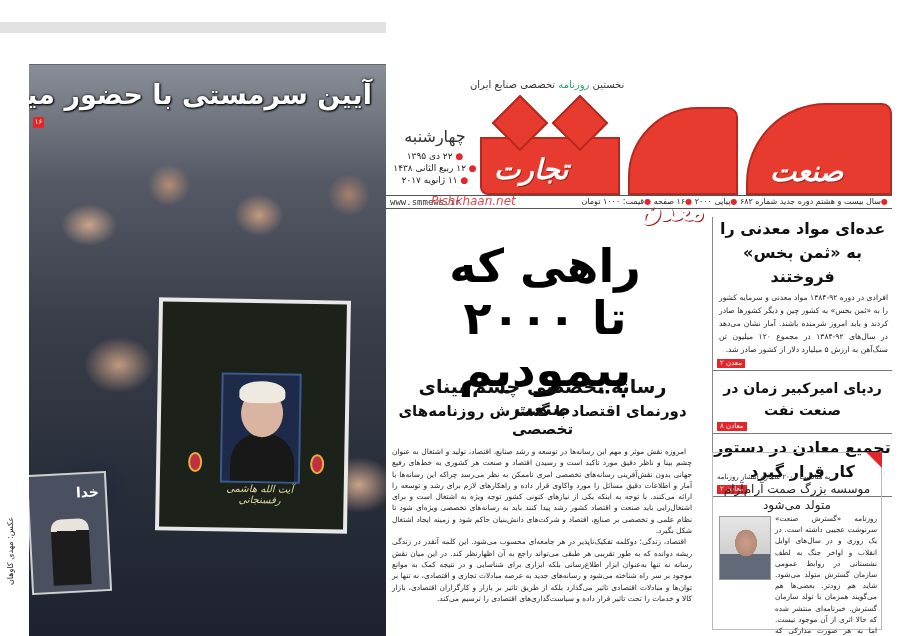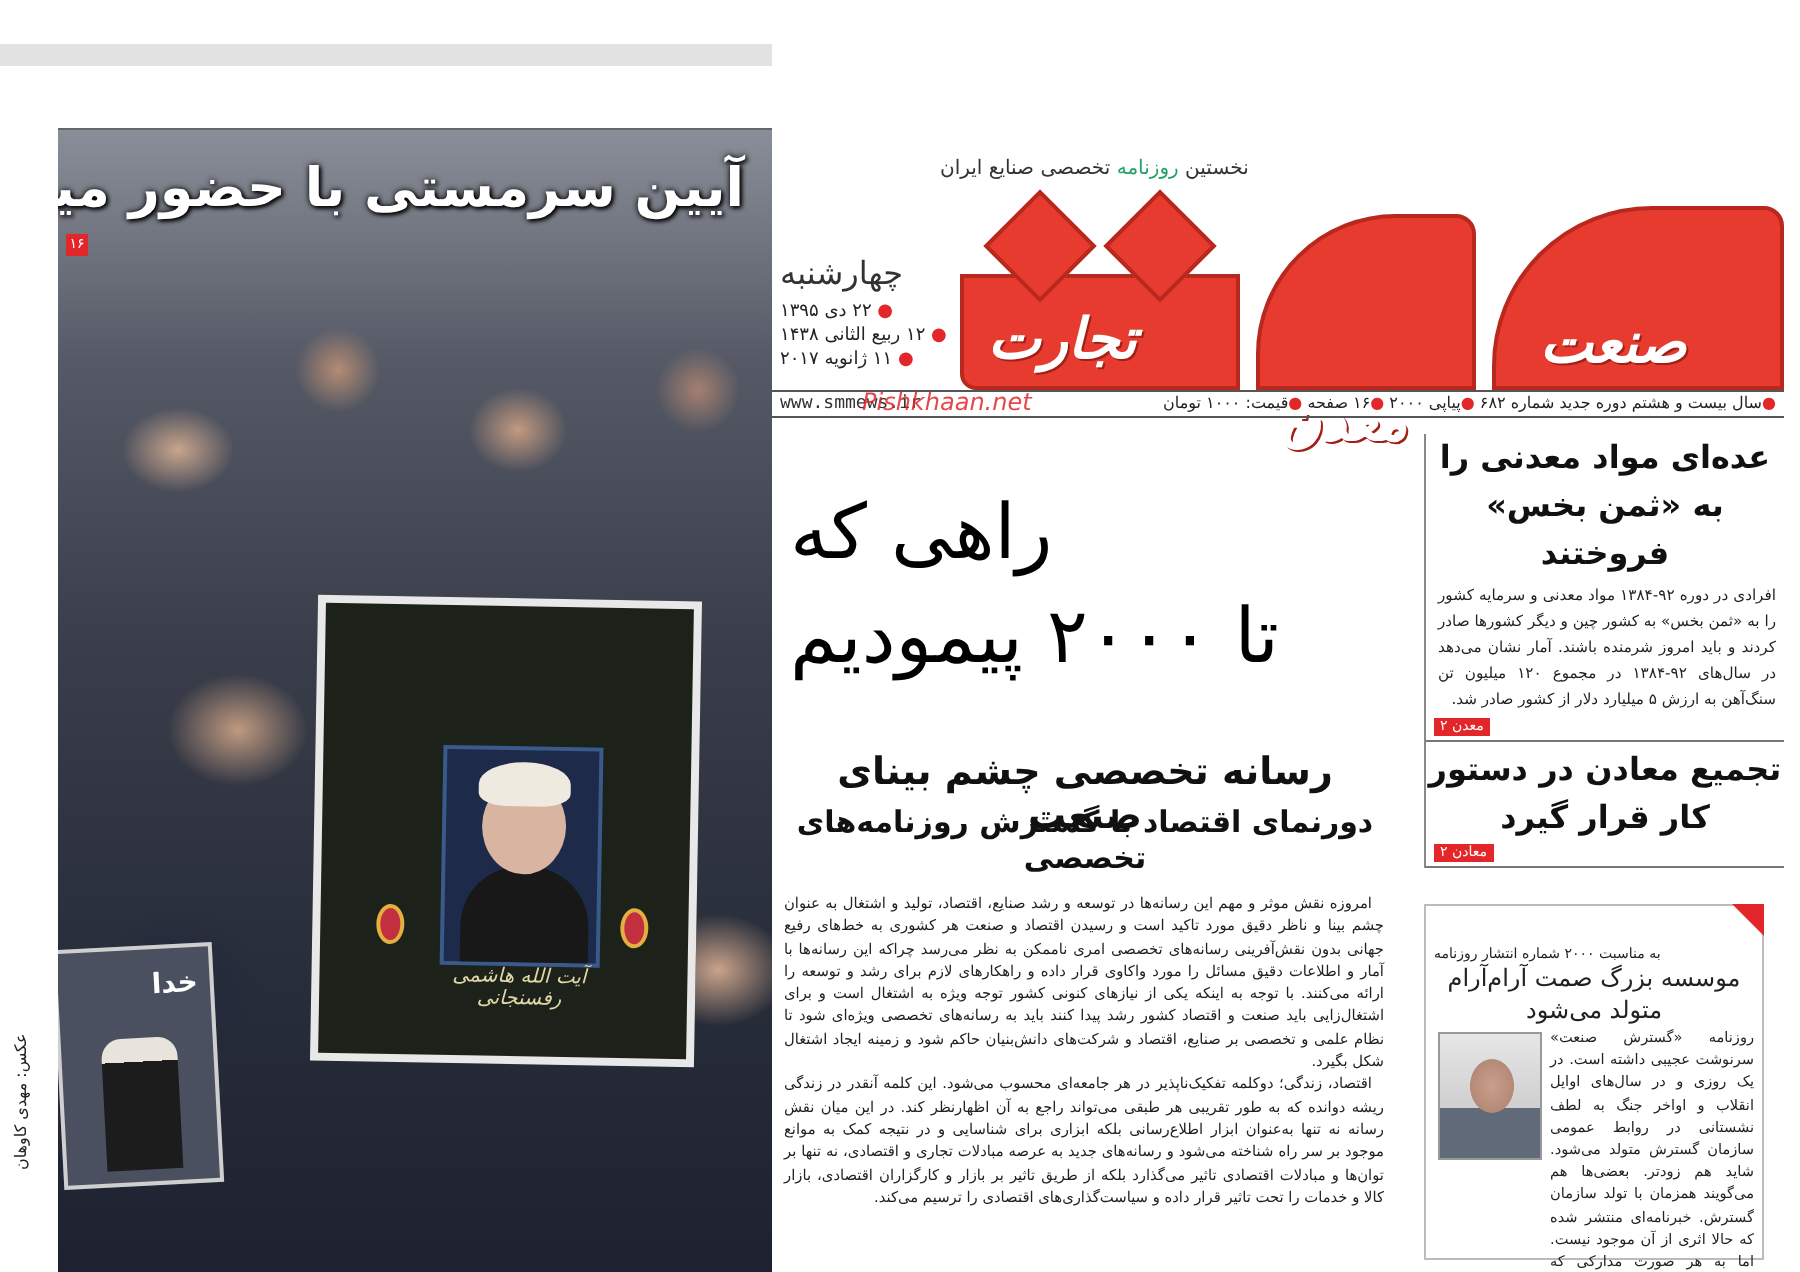--- a/index.html
+++ b/index.html
@@ -42,33 +42,33 @@
   .photo-credit { position: absolute; left: 6px; top: 585px; font-size: 8px; color: #222; transform: rotate(-90deg); transform-origin: left top; direction: rtl; white-space: nowrap; }
 
   
   .tagline { position: absolute; left: 470px; top: 79px; font-size: 10px; color: #333; direction: rtl; white-space: nowrap; }
   .tagline .green { color: #27a06a; }
 
   .logo { position: absolute; left: 480px; top: 97px; width: 412px; height: 98px; }
   .logo-block { position: absolute; background: #e63b2e; border: 2px solid #b8281e; }
   .logo-text { position: absolute; color: #fff; font-weight: bold; font-style: italic; font-size: 28px; direction: rtl; white-space: nowrap; text-shadow: 1px 1px 0 #a32018; }
 
-  .date-block { position: absolute; left: 390px; top: 127px; width: 90px; direction: rtl; text-align: left; }
+  .date-block { position: absolute; left: 390px; top: 127px; width: 90px; direction: rtl; text-align: center; }
   .weekday { font-size: 16px; color: #333; margin-bottom: 4px; }
   .date-line { font-size: 9px; color: #222; line-height: 12px; }
   .date-line .dot { color: #e2262a; }
 
   .info-bar { position: absolute; left: 386px; top: 195px; width: 506px; height: 14px; border-top: 1px solid #555; border-bottom: 1px solid #555; padding-left: 12px; }
   .site-url { position: absolute; left: 4px; top: 1px; font-size: 9px; color: #333; font-family: "DejaVu Sans Mono", monospace; }
   .watermark { position: absolute; left: 45px; top: -2px; font-size: 12px; font-weight: normal; color: #e2262a; opacity: .85; font-style: italic; }
   .issue-info { position: absolute; right: 4px; top: 1px; font-size: 8px; color: #222; direction: rtl; white-space: nowrap; }
   .issue-info .dot { color: #e2262a; }
 
   
-  .main-headline { position: absolute; left: 395px; top: 240px; width: 300px; text-align: left; direction: rtl; font-weight: normal; font-size: 38px; line-height: 52px; color: #000; }
+  .main-headline { position: absolute; left: 395px; top: 240px; width: 300px; text-align: center; direction: rtl; font-weight: bold; font-size: 46px; line-height: 52px; color: #000; }
   .sub-headline-1 { position: absolute; left: 390px; top: 375px; width: 305px; text-align: center; direction: rtl; font-weight: bold; font-size: 19px; }
   .sub-headline-2 { position: absolute; left: 390px; top: 402px; width: 305px; text-align: center; direction: rtl; font-weight: bold; font-size: 15px; }
   .body-text { position: absolute; left: 392px; top: 446px; width: 300px; direction: rtl; text-align: justify; font-size: 7.4px; line-height: 11.3px; color: #222; }
   .body-text p { text-indent: 6px; }
 
   
   .right-col { position: absolute; left: 712px; top: 217px; width: 180px; border-left: 1px solid #888; }
   .story { position: relative; direction: rtl; text-align: center; border-bottom: 1px solid #777; }
   .story h2 { font-size: 16px; line-height: 24px; font-weight: bold; }
   .story h3 { font-size: 14px; line-height: 22px; font-weight: bold; }
@@ -156,20 +156,24 @@
   <p>اقتصاد، زندگی؛ دوکلمه تفکیک‌ناپذیر در هر جامعه‌ای محسوب می‌شود. این کلمه آنقدر در زندگی ریشه دوانده که به طور تقریبی هر طبقی می‌تواند راجع به آن اظهارنظر کند. در این میان نقش رسانه نه تنها به‌عنوان ابزار اطلاع‌رسانی بلکه ابزاری برای شناسایی و در نتیجه کمک به موانع موجود بر سر راه شناخته می‌شود و رسانه‌های جدید به عرصه مبادلات تجاری و اقتصادی، نه تنها بر توان‌ها و مبادلات اقتصادی تاثیر می‌گذارد بلکه از طریق تاثیر بر بازار و کارگزاران اقتصادی، بازار کالا و خدمات را تحت تاثیر قرار داده و سیاست‌گذاری‌های اقتصادی را ترسیم می‌کند.</p>
 
 </div>
 
 <div class="right-col">
   <div class="story">
     <h2>عده‌ای مواد معدنی را به «ثمن بخس» فروختند</h2>
     <div class="lead">افرادی در دوره ۹۲-۱۳۸۴ مواد معدنی و سرمایه کشور را به «ثمن بخس» به کشور چین و دیگر کشورها صادر کردند و باید امروز شرمنده باشند. آمار نشان می‌دهد در سال‌های ۹۲-۱۳۸۴ در مجموع ۱۲۰ میلیون تن سنگ‌آهن به ارزش ۵ میلیارد دلار از کشور صادر شد.</div>
     <span class="section-tag">معدن ۲</span>
   </div>
+  <div class="story" style="padding:6px 0 12px;">
+    <h3>ردپای امیرکبیر زمان در صنعت نفت</h3>
+    <span class="section-tag">معادن ۸</span>
+  </div>
   <div class="story" style="padding:2px 0 12px;">
     <h2>تجمیع معادن در دستور کار قرار گیرد</h2>
     <span class="section-tag">معادن ۲</span>
   </div>
 </div>
 
 <div class="feature-box">
   <div class="feature-corner"></div>
   <div class="feature-kicker">به مناسبت ۲۰۰۰ شماره انتشار روزنامه</div>
   <div class="feature-title">موسسه بزرگ صمت آرام‌آرام</div>

